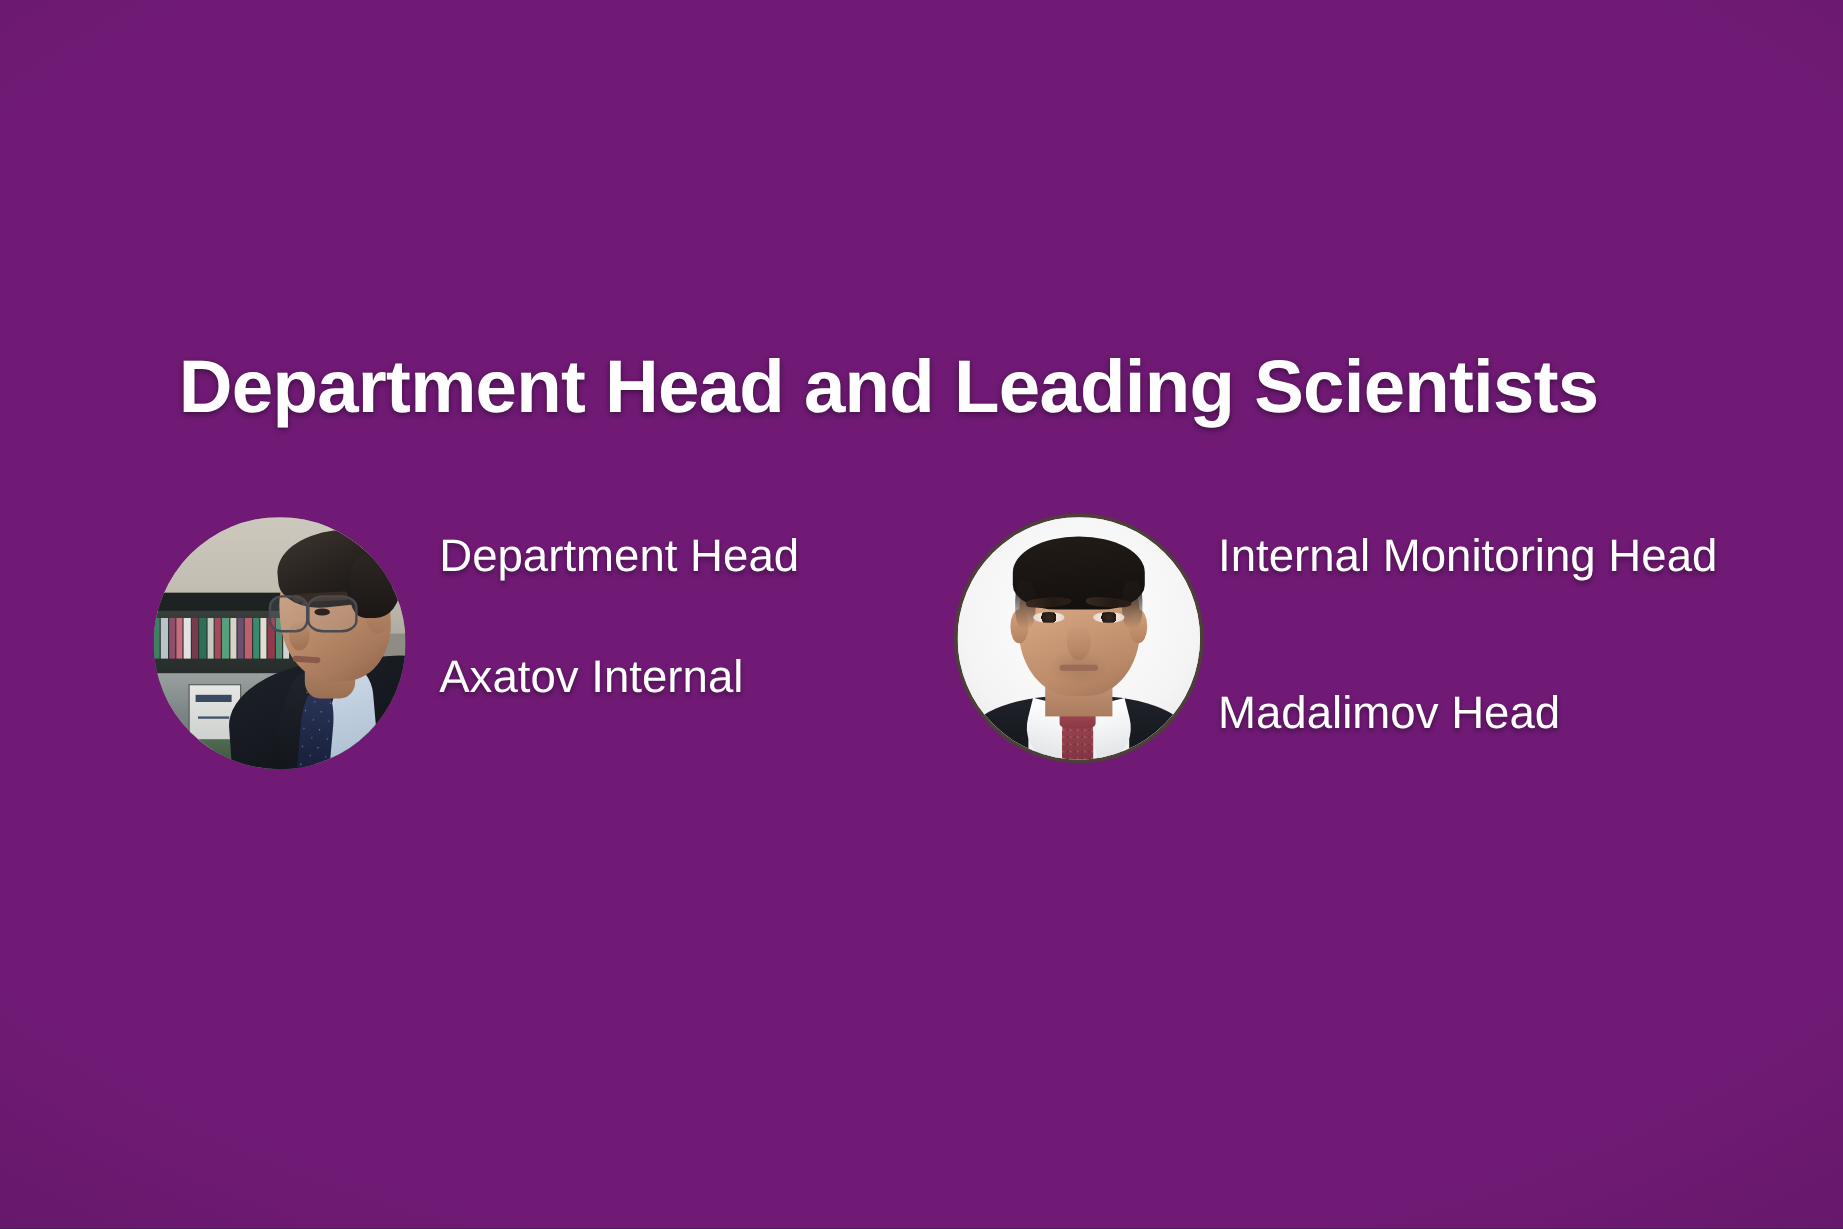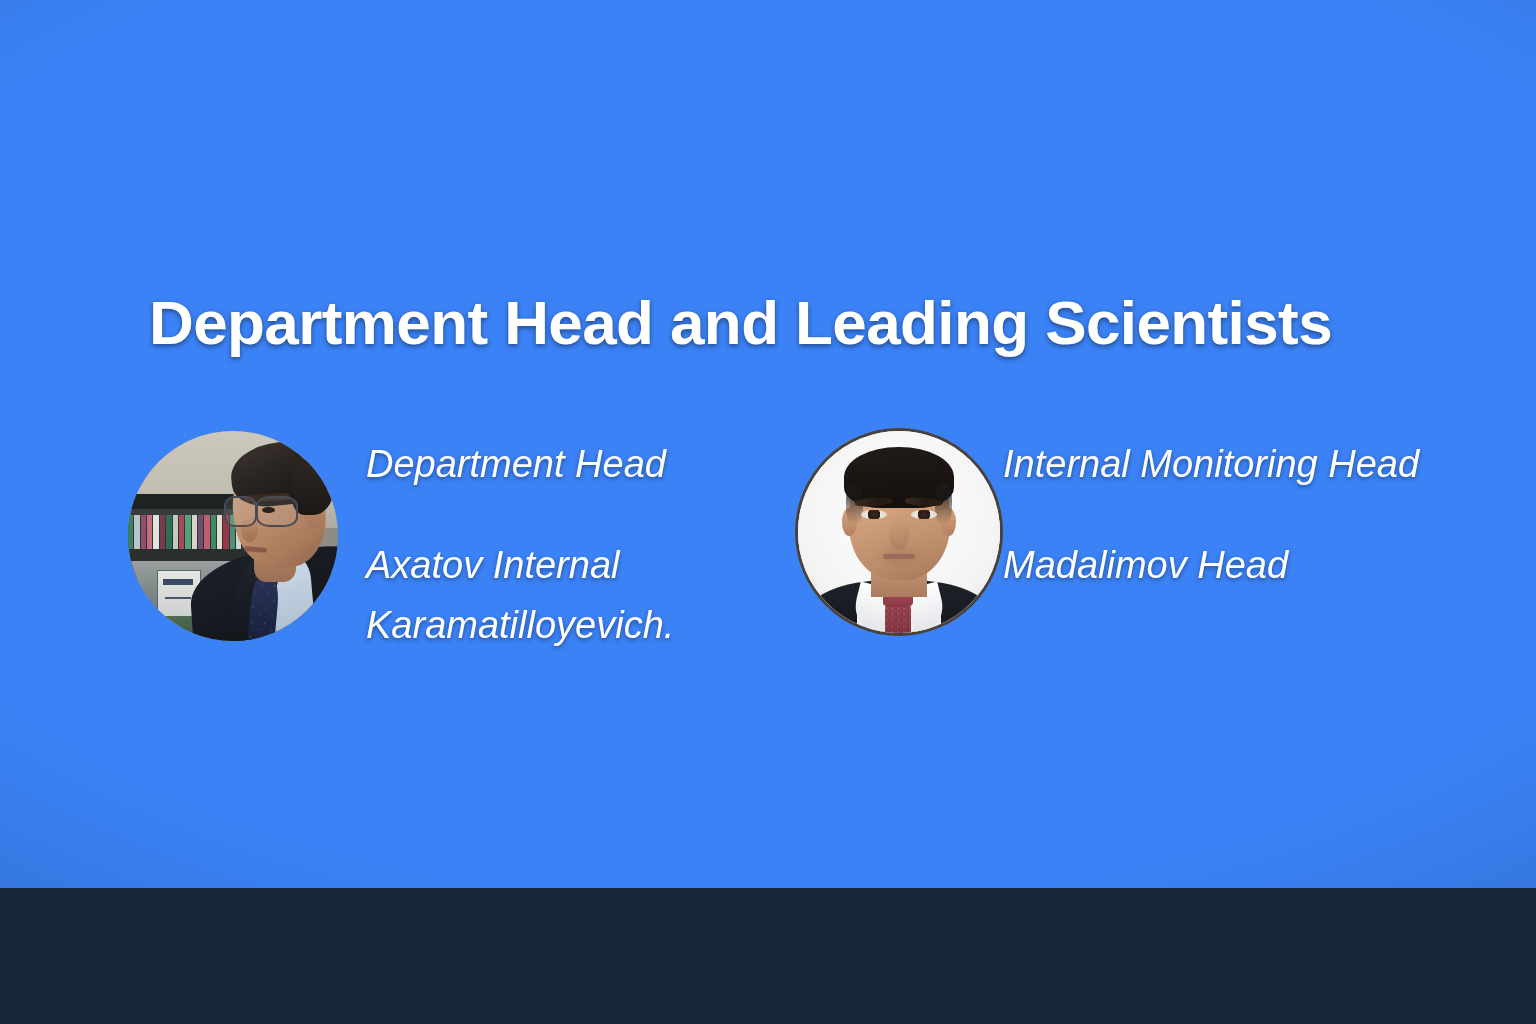--- a/index.html
+++ b/index.html
@@ -13,22 +13,22 @@
     height: 1024px;
     overflow: hidden;
     font-family: "Liberation Sans", sans-serif;
     -webkit-font-smoothing: antialiased;
   }
 
   
   .slide {
     position: relative;
     width: 1536px;
-    height: 888px;
-    background: #3b82f6;
+    height: 1024px;
+    background: #701a75;
     overflow: hidden;
   }
 
   
   .bg-texture {
     position: absolute;
     inset: -80px;
     filter: blur(70px);
     opacity: 1;
     background:
@@ -84,24 +84,23 @@
   }
   .avatar-right {
     width: 202px;
     height: 202px;
     box-shadow: 0 0 0 3px #4b4136;
   }
 
   .text-col {
     display: flex;
     flex-direction: column;
-    font-style: italic;
   }
   .text-left  { margin-left: 28px; padding-top: 10px; }
-  .text-right { margin-left: 3px; padding-top: 10px; }
+  .text-right { margin-left: 15px; padding-top: 10px; gap: 30px; }
 
   .role {
     font-size: 38px;
     line-height: 46px;
     font-weight: 400;
     color: #ffffff;
     text-shadow: 0 2px 4px rgba(0,0,0,0.40);
     white-space: nowrap;
   }
   .name {
@@ -398,21 +397,20 @@
         <div class="pa-eye"></div>
         <div class="pa-nose"></div>
         <div class="pa-mouth"></div>
       </div>
     </div>
 
     <div class="text-col text-left">
       <div class="role">Department Head</div>
       <div class="name">
         <div>Axatov Internal</div>
-        <div>Karamatilloyevich.</div>
       </div>
     </div>
   </div>
 
   <div class="person person-right">
 
     <div class="avatar avatar-right">
       <div class="photo-b">
         <div class="pb-bg"></div>
         <div class="pb-shoulders"></div>

